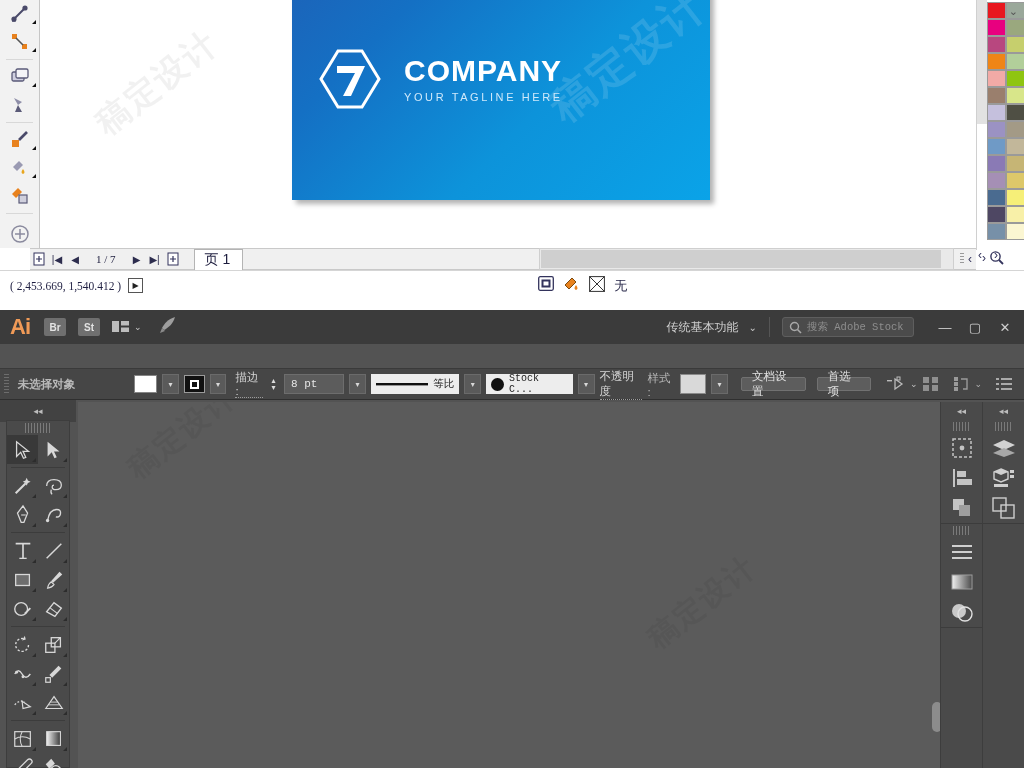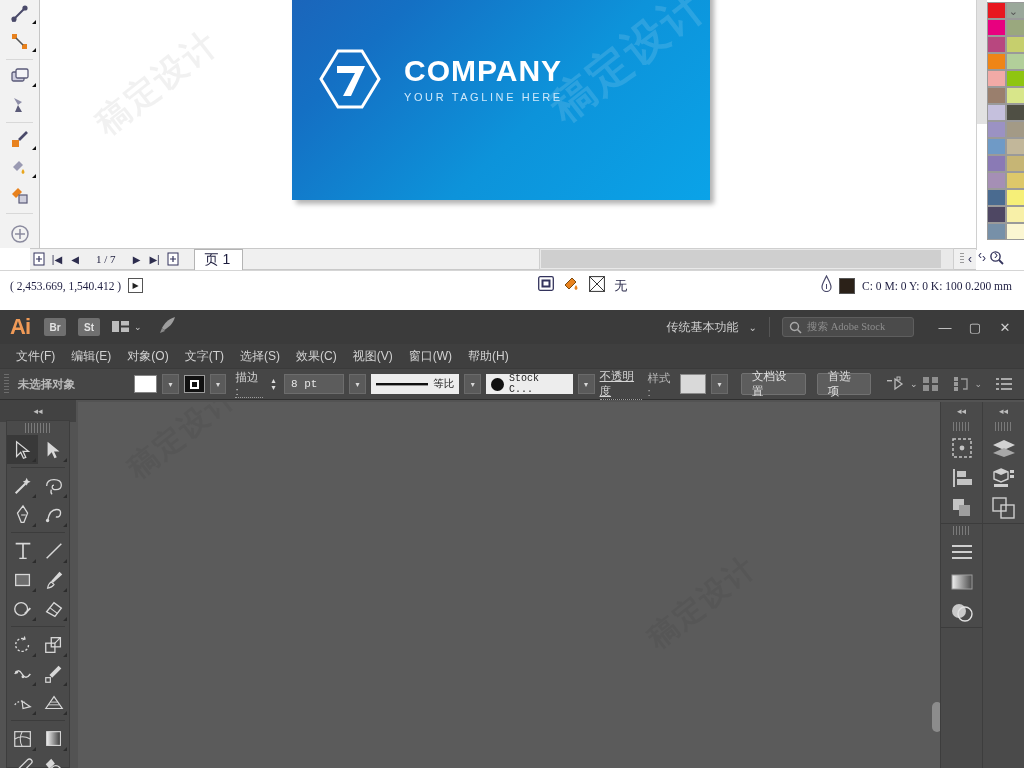--- a/index.html
+++ b/index.html
@@ -92,21 +92,21 @@
   .badge {
     width:22px; height:18px; background:#6f6f6f; color:#e3e3e3;
     font-size:10px; display:flex; align-items:center; justify-content:center;
     border-radius:2px; margin-right:12px; font-weight:bold;
   }
   #ws-name { color:#cfcfcf; font-size:12px; }
   #ai-search {
     width:132px; height:20px; background:#4b4b4b; border:1px solid #5e5e5e;
     border-radius:3px; display:flex; align-items:center; gap:5px; padding:0 6px;
   }
-  #ai-search span.ph { color:#8e8e8e; font-size:10.5px; font-family:Liberation Serif, serif; }
+  #ai-search span.ph { color:#8e8e8e; font-size:10.5px; font-family:Liberation Mono, monospace; }
   .wbtn { width:30px; height:24px; display:flex; align-items:center; justify-content:center; color:#cfcfcf; font-size:13px; }
 
   #ai-menu {
     position:absolute; left:0; top:34px; width:1024px; height:24px;
     background:#3f3f3f; display:flex; align-items:center; padding-left:8px;
   }
   .mitem { color:#d2d2d2; font-size:12px; padding:0 8px; height:24px; line-height:24px; }
 
   #ai-control {
     position:absolute; left:0; top:58px; width:1024px; height:32px;
@@ -117,21 +117,21 @@
       repeating-linear-gradient(to bottom,#6d6d6d 0 1px,transparent 1px 3px); margin-right:4px;}
   .clabel { color:#b9b9b9; font-size:11.5px; }
   .clabel-u { color:#d6d6d6; font-size:11.5px; border-bottom:1px dotted #9b9b9b; }
   .swbox { width:24px; height:18px; background:#fff; border:1px solid #858585; }
   .strokebox { width:22px; height:18px; background:#111; border:1px solid #9a9a9a; display:flex; align-items:center; justify-content:center;}
   .caret { width:18px; height:20px; background:#5a5a5a; border:1px solid #6a6a6a; color:#d8d8d8; font-size:8px; display:flex; align-items:center; justify-content:center; }
   .numfield { width:64px; height:20px; background:#5c5c5c; border:1px solid #6d6d6d; color:#e6e6e6; font-size:11px; display:flex; align-items:center; padding-left:6px; font-family:"Liberation Mono",monospace;}
   .profbox { width:94px; height:20px; background:#ededed; display:flex; align-items:center; justify-content:space-between; padding:0 5px; color:#222; font-size:10.5px;}
   .brushbox { width:92px; height:20px; background:#ededed; display:flex; align-items:center; gap:5px; padding:0 5px; color:#222; font-size:10px; font-family:"Liberation Mono",monospace;}
   .opbox { width:28px; height:20px; background:#d9d9d9; border:1px solid #8a8a8a; }
-  .cbtn { height:22px; padding:0 10px; background:#5d5d5d; border:1px solid #717171; border-radius:2px; color:#e0e0e0; font-size:11.5px; display:flex; align-items:center; }
+  .cbtn { height:14px; padding:0 10px; background:#5d5d5d; border:1px solid #717171; border-radius:2px; color:#e0e0e0; font-size:11.5px; display:flex; align-items:center; }
   .spinner { width:12px; height:18px; color:#ddd; font-size:8px; display:flex; flex-direction:column; align-items:center; justify-content:center; line-height:7px;}
 
   #ai-left-collapse { position:absolute; left:0; top:90px; width:76px; height:22px; background:#424242; display:flex; align-items:center; justify-content:center; color:#bdbdbd; font-size:9px;}
   #ai-tools {
     position:absolute; left:6px; top:110px; width:64px; height:348px;
     background:#4a4a4a; border:1px solid #3d3d3d;
   }
   .tgrip { height:10px; background:repeating-linear-gradient(to right,#7a7a7a 0 1px,transparent 1px 3px); margin:2px 18px 2px 18px; }
   .trow { display:flex; }
   .tcell { width:31px; height:29px; position:relative; display:flex; align-items:center; justify-content:center; }
@@ -338,30 +338,20 @@
         </span>
         <span>
           <svg width="16" height="16" viewBox="0 0 16 16">
               <rect x="0.6" y="0.6" width="14.8" height="14.8" fill="#fff" stroke="#333"></rect>
               <path d="M0.6 0.6 L15.4 15.4 M15.4 0.6 L0.6 15.4" stroke="#333"></path>
             </svg>
         </span>
         <span style="font-size:13px;color:#1f1f42;">无</span>
       </div>
 
-      <div style="margin-left:auto; display:flex; align-items:center; gap:7px; padding-right:12px;">
-        <span>
-          <svg width="11" height="17" viewBox="0 0 11 17">
-              <path d="M5.5 1 C3 6 1 9 1 12 a4.5 4.5 0 0 0 9 0 c0 -3 -2 -6 -4.5 -11 z" fill="none" stroke="#4a4a6a" stroke-width="1.2"></path>
-              <path d="M5.5 9 v5" stroke="#4a4a6a"></path>
-            </svg>
-        </span>
-        <span id="stroke-swatch" class="sq-btn" style="background: rgb(43, 33, 24);"></span>
-        <span id="stroke-info">C: 0 M: 0 Y: 0 K: 100  0.200 mm</span>
-      </div>
     </div>
   </div>
 
   <div id="ai">
 
     <div id="ai-title">
       <div id="ai-logo">Ai</div>
       <div class="badge">Br</div>
       <div class="badge">St</div>
       <div style="display:flex;align-items:center;gap:4px;margin-right:16px;">
@@ -390,31 +380,20 @@
           <span class="ph">搜索 Adobe Stock</span>
         </div>
         <div style="display:flex;margin-left:6px;">
           <div class="wbtn">—</div>
           <div class="wbtn">▢</div>
           <div class="wbtn">✕</div>
         </div>
       </div>
     </div>
 
-    <div id="ai-menu">
-        <div class="mitem">文件(F)</div>
-        <div class="mitem">编辑(E)</div>
-        <div class="mitem">对象(O)</div>
-        <div class="mitem">文字(T)</div>
-        <div class="mitem">选择(S)</div>
-        <div class="mitem">效果(C)</div>
-        <div class="mitem">视图(V)</div>
-        <div class="mitem">窗口(W)</div>
-        <div class="mitem">帮助(H)</div>
-      </div>
 
     <div id="ai-control">
       <div class="grip"></div>
       <span class="clabel" style="width:120px;font-weight:bold;">未选择对象</span>
       <div class="swbox"></div>
       <div class="caret">▾</div>
       <div class="strokebox">
         <div style="width:9px;height:9px;border:2px solid #fff;"></div>
       </div>
       <div class="caret">▾</div>
@@ -430,21 +409,21 @@
             <rect x="0" y="2" width="52" height="2.4" fill="#111"></rect>
           </svg>
         <span>等比</span>
       </div>
       <div class="caret">▾</div>
       <div class="brushbox">
         <span style="width:13px;height:13px;border-radius:50%;background:#111;display:inline-block;"></span>
         <span>Stock C...</span>
       </div>
       <div class="caret">▾</div>
-      <span class="clabel-u" style="text-decoration:underline;">不透明度</span>
+      <span class="clabel-u" style="">不透明度</span>
       <span class="clabel">样式 :</span>
       <div class="opbox"></div>
       <div class="caret">▾</div>
       <div class="cbtn" style="margin-left:8px;">文档设置</div>
       <div class="cbtn" style="margin-left:6px;">首选项</div>
       <div style="margin-left:10px;display:flex;align-items:center;gap:4px;">
         <svg width="20" height="16" viewBox="0 0 20 16">
           <rect x="1" y="4" width="5" height="1.4" fill="#bbb"></rect>
           <path d="M9 3 v10 l7 -5 z" fill="none" stroke="#bbb" stroke-width="1.3"></path>
           <rect x="11" y="1" width="3" height="3" fill="none" stroke="#bbb"></rect>

